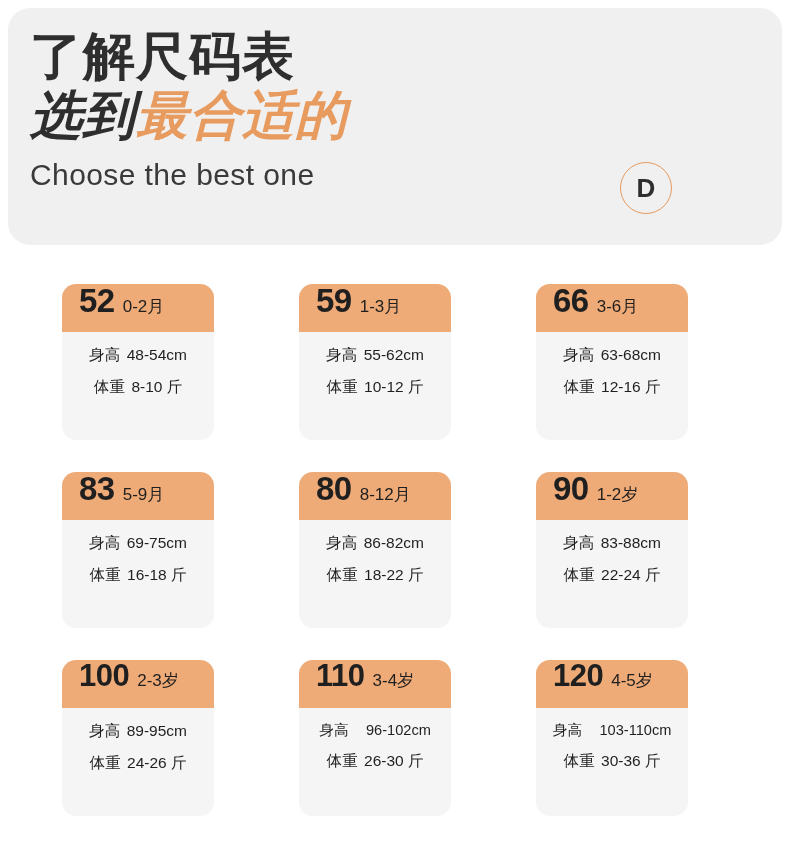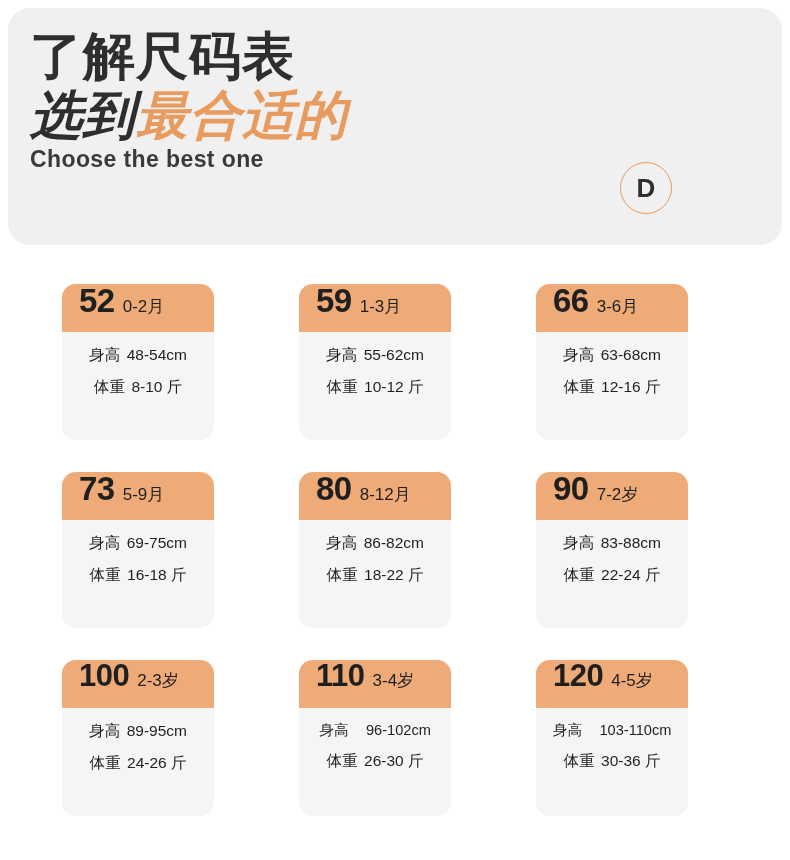--- a/index.html
+++ b/index.html
@@ -56,24 +56,24 @@
 
   .headline-orange {
     font-size: 52px;
     font-weight: 700;
     color: #e89b5e;
     letter-spacing: 1px;
     font-family: "Liberation Sans", "DejaVu Sans", sans-serif;
   }
 
   .subtitle {
-    margin-top: 4px;
-    font-size: 23px;
+    margin-top: 16px;
+    font-size: 30px;
     color: #3a3a3a;
-    font-weight: 700;
+    font-weight: 400;
     letter-spacing: 0.4px;
     font-family: "Liberation Sans", "DejaVu Sans", sans-serif;
   }
 
   
   .brand {
     position: absolute;
     right: 60px;
     top: 36px;
     display: flex;
@@ -287,21 +287,21 @@
         </div>
         <div class="metric-row">
           <span class="metric-label">体重</span>
           <span class="metric-value">12-16 斤</span>
         </div>
       </div>
     </div>
 
     <div class="card">
       <div class="card-head">
-        <span class="card-size">73</span>
+        <span class="card-size">83</span>
         <span class="card-age">5-9月</span>
       </div>
       <div class="card-body">
         <div class="metric-row">
           <span class="metric-label">身高</span>
           <span class="metric-value">69-75cm</span>
         </div>
         <div class="metric-row">
           <span class="metric-label">体重</span>
           <span class="metric-value">16-18 斤</span>
@@ -322,21 +322,21 @@
         <div class="metric-row">
           <span class="metric-label">体重</span>
           <span class="metric-value">18-22 斤</span>
         </div>
       </div>
     </div>
 
     <div class="card">
       <div class="card-head">
         <span class="card-size">90</span>
-        <span class="card-age">7-2岁</span>
+        <span class="card-age">1-2岁</span>
       </div>
       <div class="card-body">
         <div class="metric-row">
           <span class="metric-label">身高</span>
           <span class="metric-value">83-88cm</span>
         </div>
         <div class="metric-row">
           <span class="metric-label">体重</span>
           <span class="metric-value">22-24 斤</span>
         </div>

